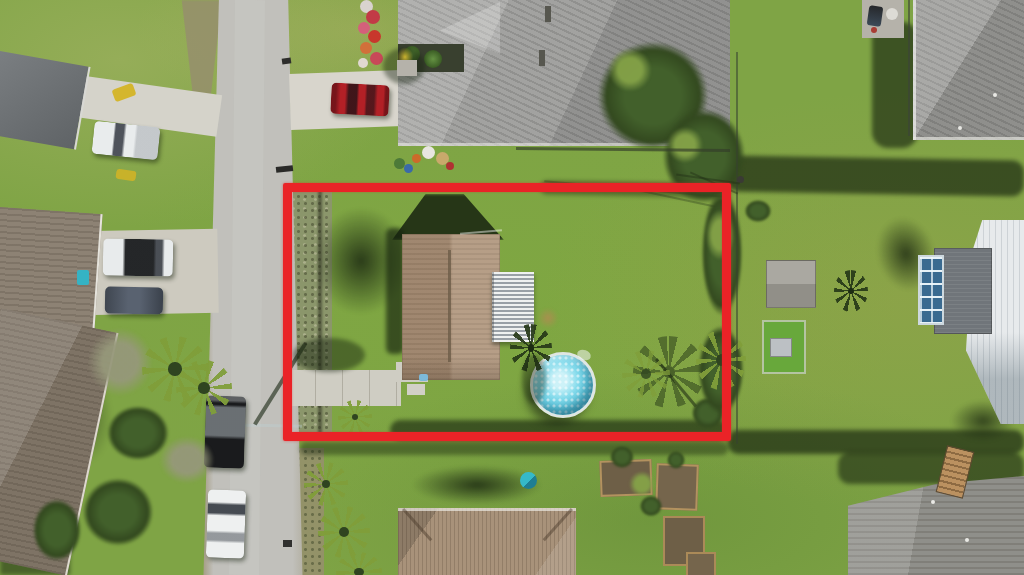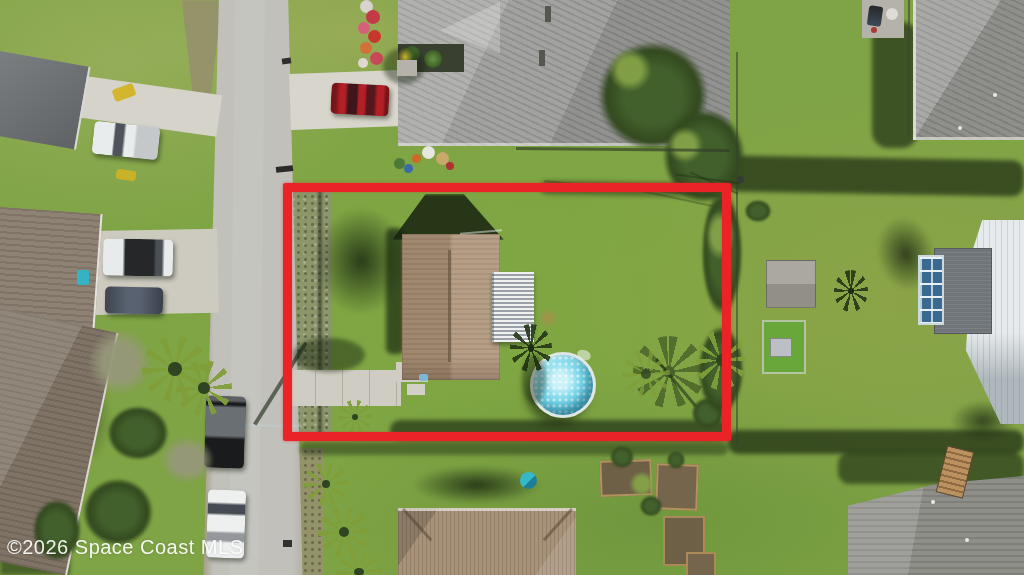--- a/index.html
+++ b/index.html
@@ -191,15 +191,14 @@
 
   <i class="e" style="left:516px;top:148px;width:214px;height:3px;background:rgba(50,60,42,.65);transform:rotate(.5deg)"></i>
   <i class="e" style="left:736px;top:52px;width:2px;height:392px;background:rgba(55,65,48,.55)"></i>
   <i class="e" style="left:908px;top:0;width:2px;height:136px;background:rgba(60,66,56,.6)"></i>
   <i class="e dot" style="left:737px;top:176px;width:7px;height:7px;background:#3a3a34"></i>
   <i class="e" style="left:676px;top:178px;width:64px;height:2px;background:rgba(30,42,20,.4);transform:rotate(8deg)"></i>
   <i class="e" style="left:688px;top:182px;width:52px;height:2px;background:rgba(30,42,20,.4);transform:rotate(24deg)"></i>
 
   <i class="e" id="boundary" style="left: 283px; top: 183px; width: 430px; height: 240px; border-width: 9px;"></i>
 
-  <span class="e" id="watermark" style="left:7px;top:536px">©2026 Space Coast MLS</span>
 
 </div>
 
 </body></html>

